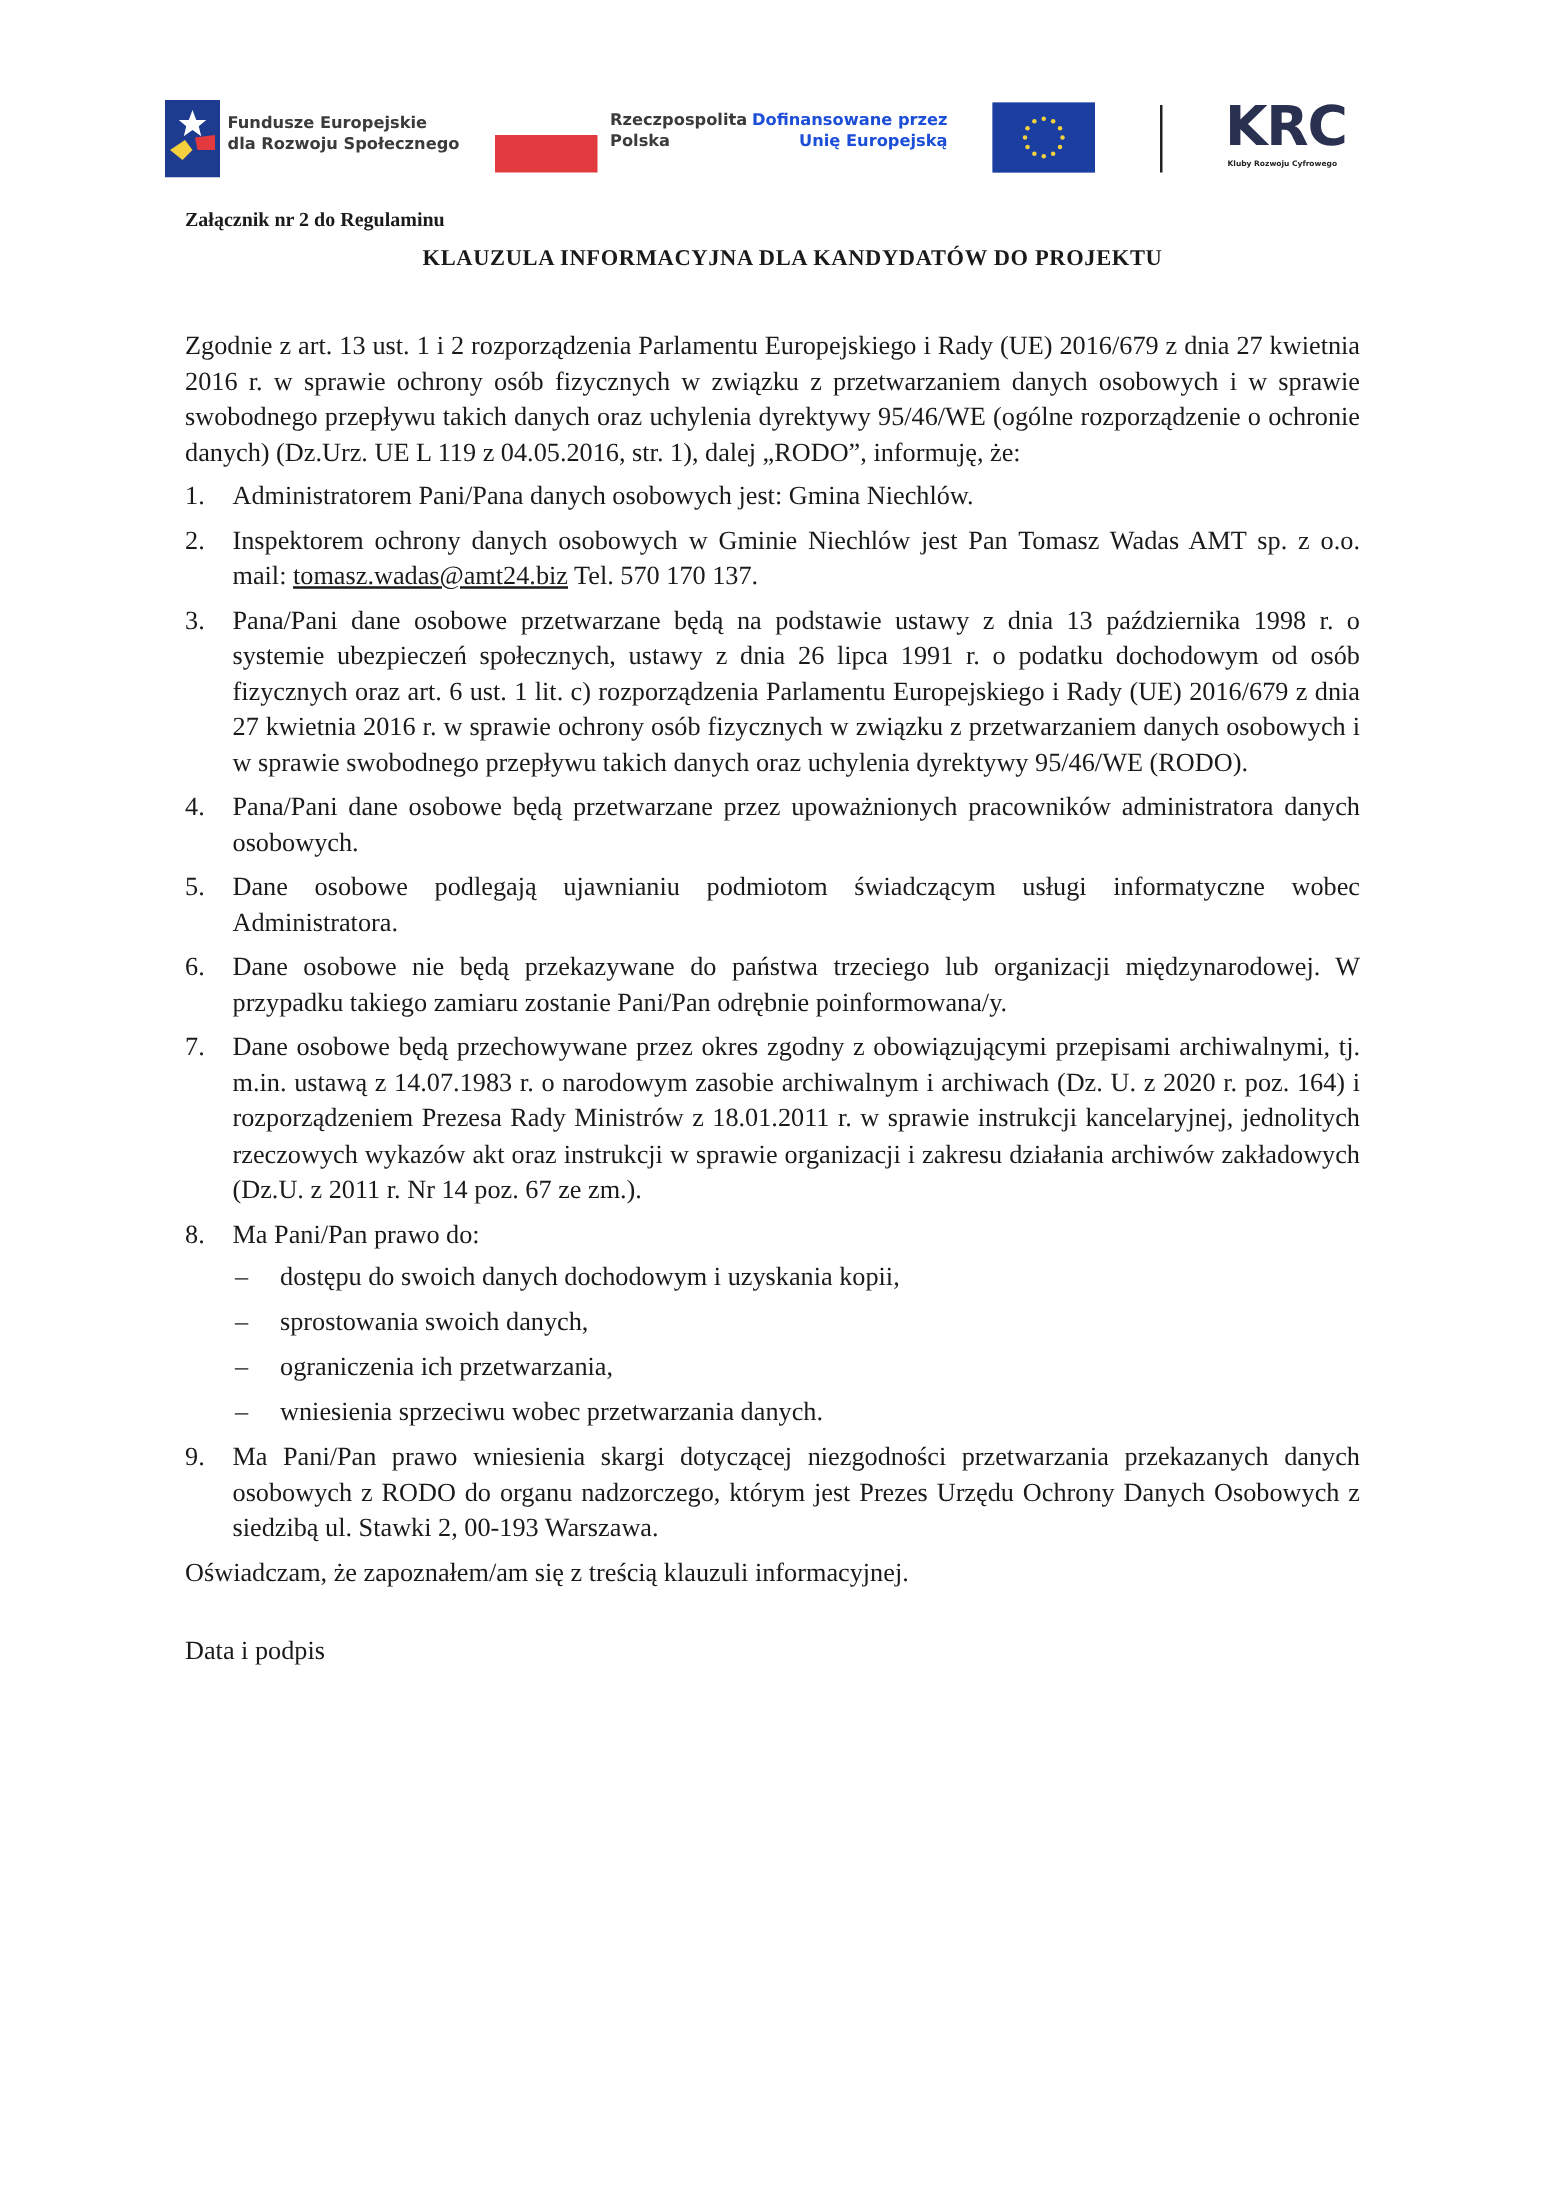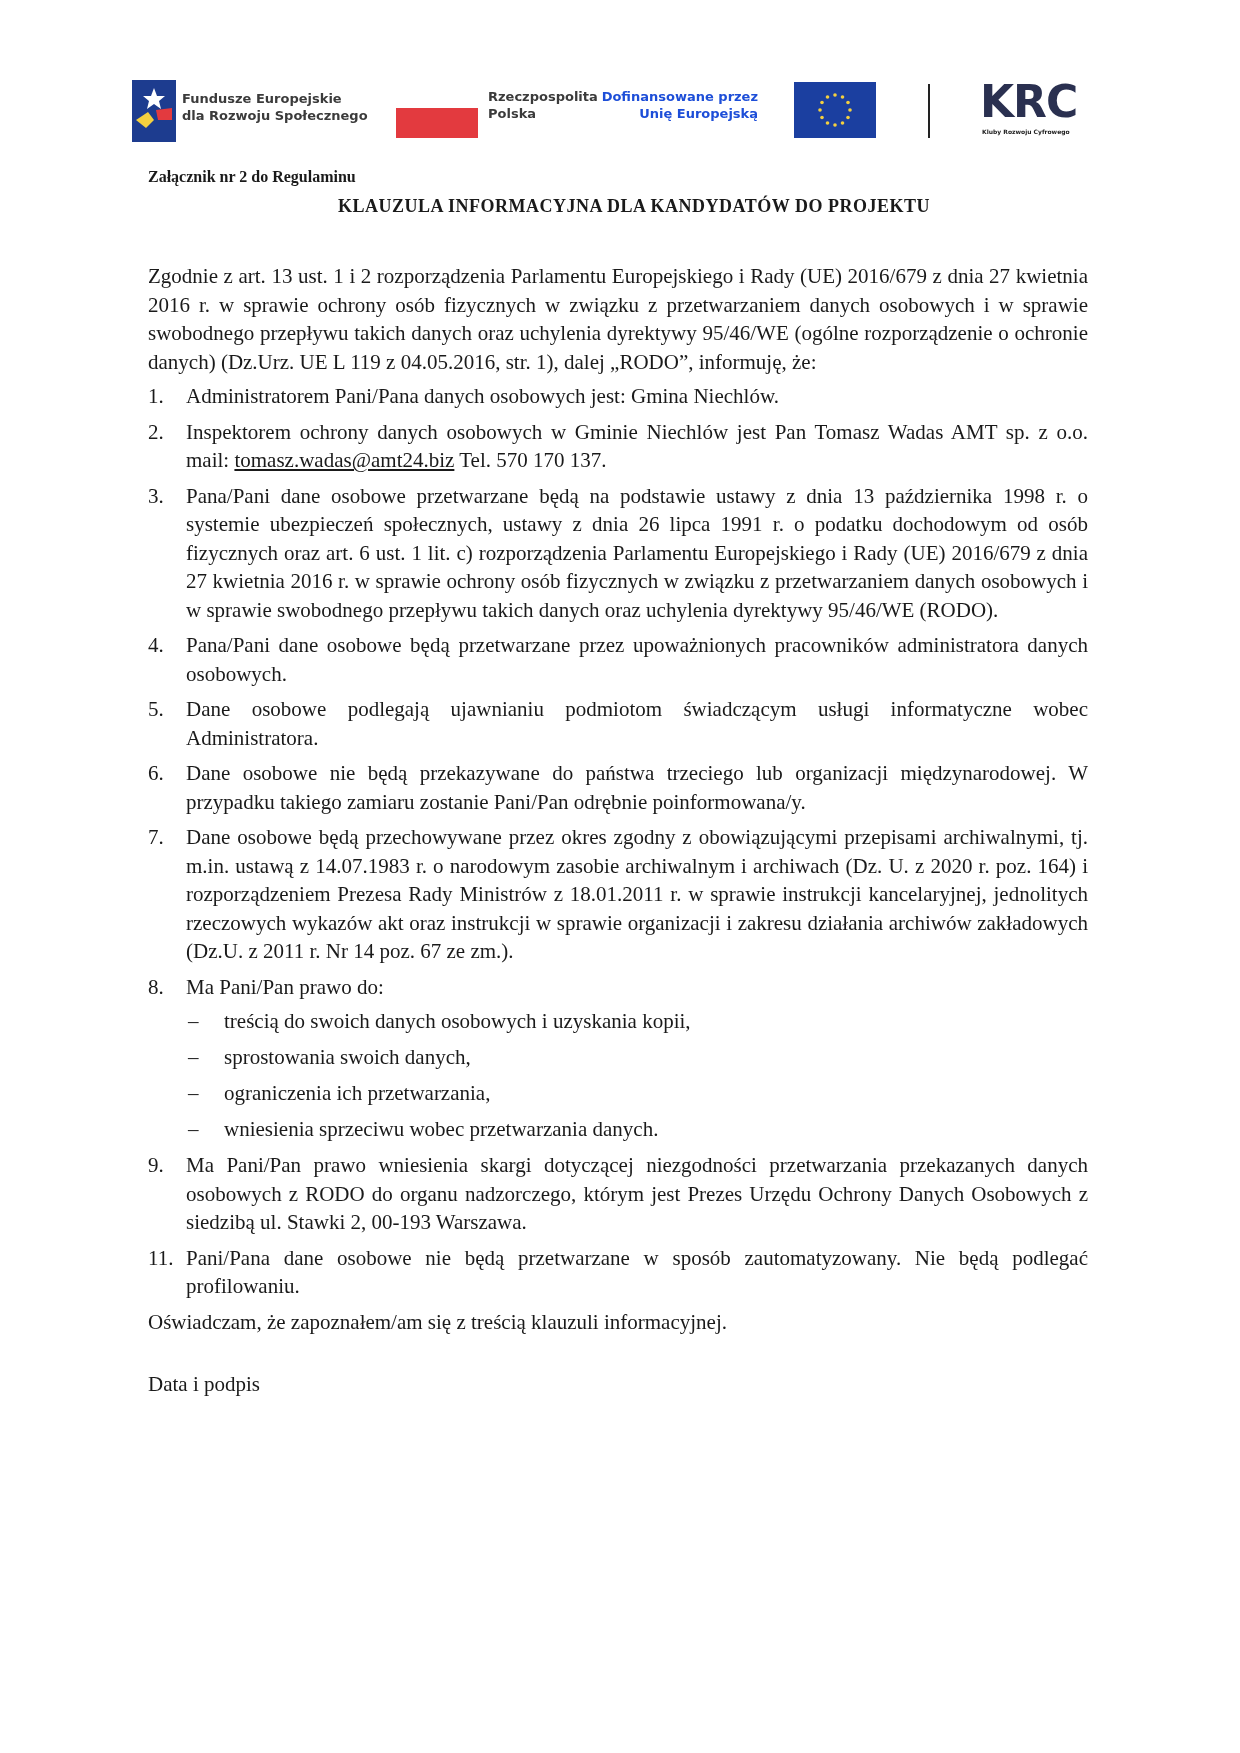--- a/index.html
+++ b/index.html
@@ -100,25 +100,24 @@
   <ol class="items">
     <li><span class="num">1.</span><span>Administratorem Pani/Pana danych osobowych jest: Gmina Niechlów.</span></li>
     <li><span class="num">2.</span><span>Inspektorem ochrony danych osobowych w Gminie Niechlów jest Pan Tomasz Wadas AMT sp. z o.o. mail: </span><a class="email">tomasz.wadas@amt24.biz</a><span> Tel. 570 170 137.</span></li>
     <li><span class="num">3.</span><span>Pana/Pani dane osobowe przetwarzane będą na podstawie ustawy z dnia 13 października 1998 r. o systemie ubezpieczeń społecznych, ustawy z dnia 26 lipca 1991 r. o podatku dochodowym od osób fizycznych oraz art. 6 ust. 1 lit. c) rozporządzenia Parlamentu Europejskiego i Rady (UE) 2016/679 z dnia 27 kwietnia 2016 r. w sprawie ochrony osób fizycznych w związku z przetwarzaniem danych osobowych i w sprawie swobodnego przepływu takich danych oraz uchylenia dyrektywy 95/46/WE (RODO).</span></li>
     <li><span class="num">4.</span><span>Pana/Pani dane osobowe będą przetwarzane przez upoważnionych pracowników administratora danych osobowych.</span></li>
     <li><span class="num">5.</span><span>Dane osobowe podlegają ujawnianiu podmiotom świadczącym usługi informatyczne wobec Administratora.</span></li>
     <li><span class="num">6.</span><span>Dane osobowe nie będą przekazywane do państwa trzeciego lub organizacji międzynarodowej. W przypadku takiego zamiaru zostanie Pani/Pan odrębnie poinformowana/y.</span></li>
     <li><span class="num">7.</span><span>Dane osobowe będą przechowywane przez okres zgodny z obowiązującymi przepisami archiwalnymi, tj. m.in. ustawą z 14.07.1983 r. o narodowym zasobie archiwalnym i archiwach (Dz. U. z 2020 r. poz. 164) i rozporządzeniem Prezesa Rady Ministrów z 18.01.2011 r. w sprawie instrukcji kancelaryjnej, jednolitych rzeczowych wykazów akt oraz instrukcji w sprawie organizacji i zakresu działania archiwów zakładowych (Dz.U. z 2011 r. Nr 14 poz. 67 ze zm.).</span></li>
     <li><span class="num">8.</span><span>Ma Pani/Pan prawo do:</span>
       <ul class="rights">
-        <li><span class="dash">–</span><span>treścią do swoich danych osobowych i uzyskania kopii,</span></li>
+        <li><span class="dash">–</span><span>dostępu do swoich danych dochodowym i uzyskania kopii,</span></li>
         <li><span class="dash">–</span><span>sprostowania swoich danych,</span></li>
         <li><span class="dash">–</span><span>ograniczenia ich przetwarzania,</span></li>
         <li><span class="dash">–</span><span>wniesienia sprzeciwu wobec przetwarzania danych.</span></li>
       </ul>
     </li>
     <li><span class="num">9.</span><span>Ma Pani/Pan prawo wniesienia skargi dotyczącej niezgodności przetwarzania przekazanych danych osobowych z RODO do organu nadzorczego, którym jest Prezes Urzędu Ochrony Danych Osobowych z siedzibą ul. Stawki 2, 00-193 Warszawa.</span></li>
-    <li><span class="num">11.</span><span>Pani/Pana dane osobowe nie będą przetwarzane w sposób zautomatyzowany. Nie będą podlegać profilowaniu.</span></li>
   </ol>
 
   <div class="declaration">Oświadczam, że zapoznałem/am się z treścią klauzuli informacyjnej.</div>
   <div class="signature">Data i podpis</div>
 </div>
 
 </body></html>

